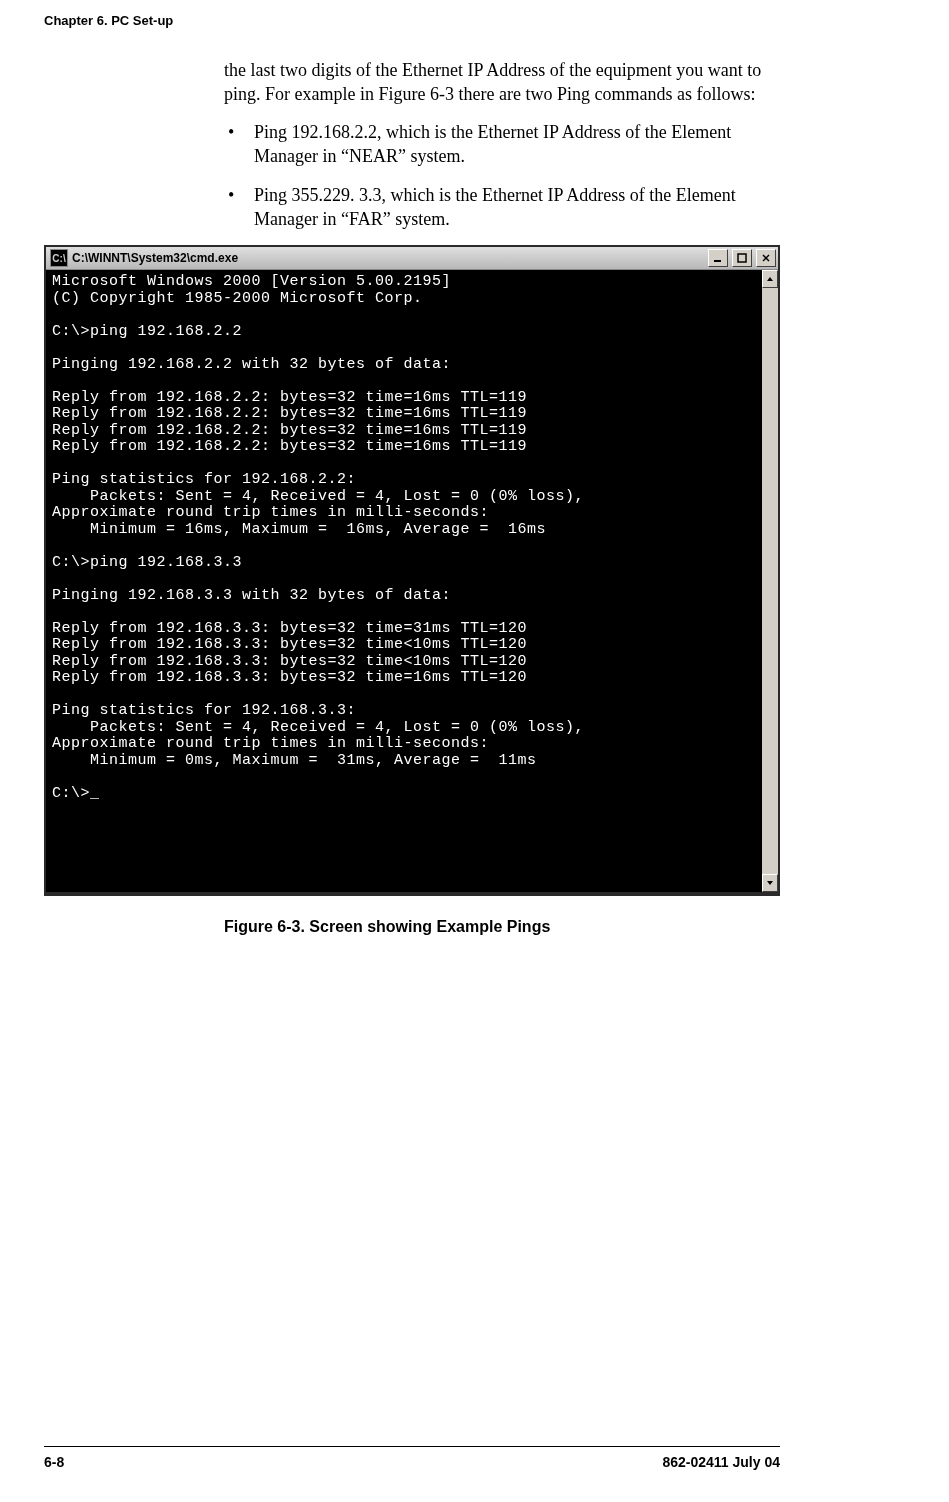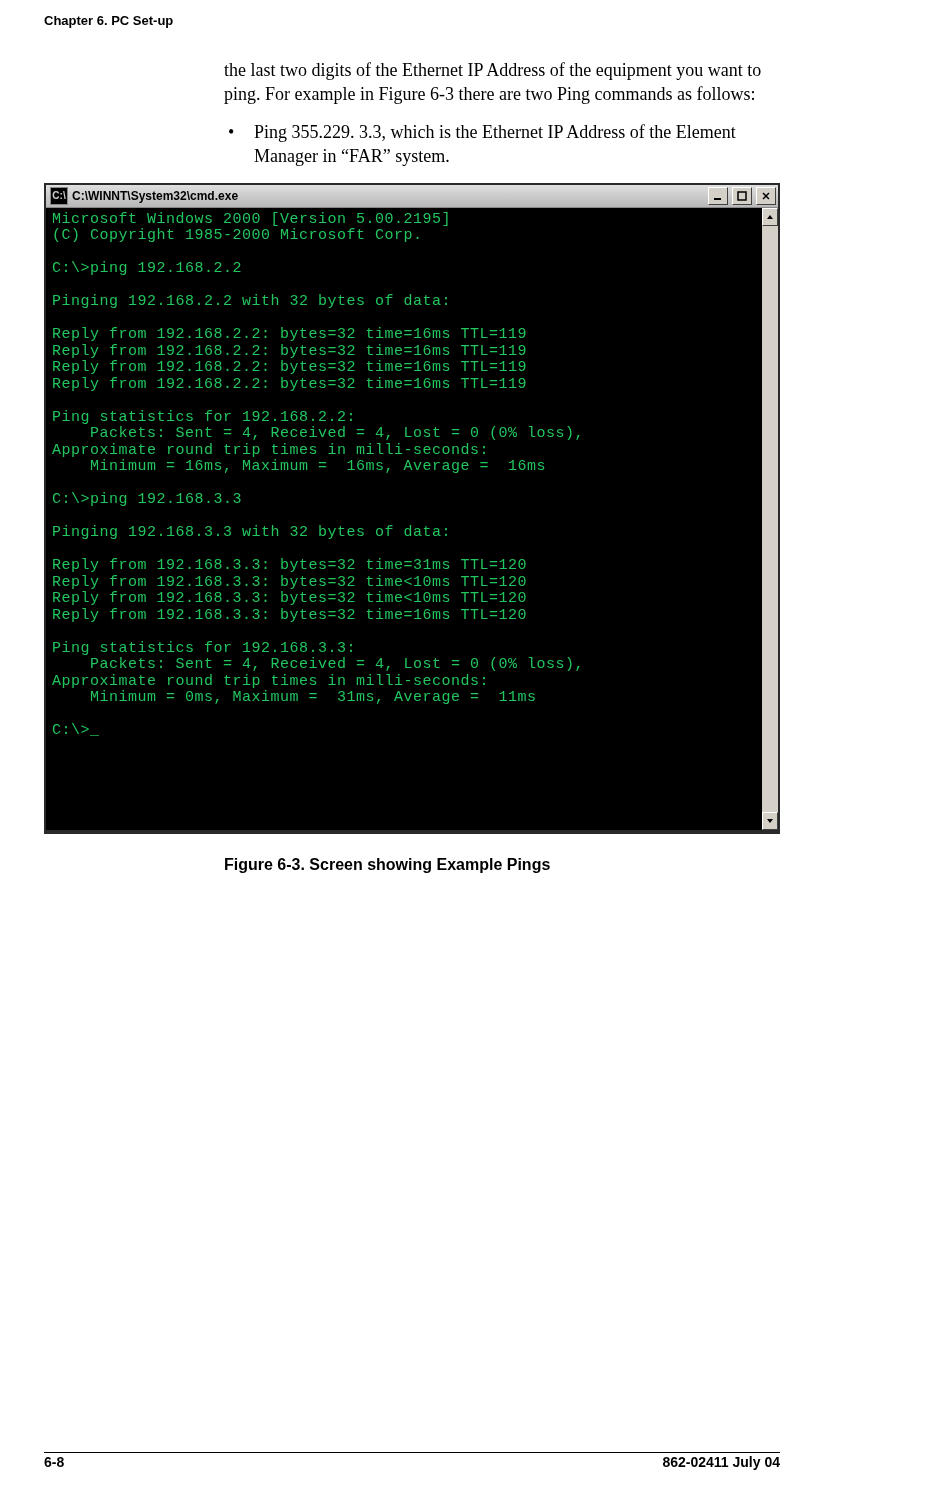--- a/index.html
+++ b/index.html
@@ -99,21 +99,21 @@
   }
   .win-btn svg { display:block; }
   .term-body {
     display: flex;
   }
   .term-pre {
     flex: 1;
     margin: 0;
     padding: 4px 6px 90px 6px;
     background: #000;
-    color: #22c55e;
+    color: #ffffff;
     font-family: "Lucida Console", Consolas, "Courier New", monospace;
     font-size: 15px;
     line-height: 1.10;
     letter-spacing: 0.5px;
     white-space: pre;
   }
   .sbar {
     width: 16px;
     background: #d4d0c8;
     display: flex;
@@ -138,38 +138,39 @@
     font-weight: bold;
     font-size: 16px;
   }
 
   .footer {
     position: absolute;
     left: 44px;
     right: 44px;
     bottom: 30px;
     border-top: 1.5px solid #000;
-    padding-top: 0;
+    padding-top: 6px;
     display: flex;
     justify-content: space-between;
     font-family: Arial, Helvetica, sans-serif;
     font-weight: bold;
     font-size: 14px;
   }
 </style>
 </head>
 <body>
 
 <div class="page">
 
   <div class="running-head">Chapter 6. PC Set-up</div>
 
   <div class="body-col">
     <p class="para">the last two digits of the Ethernet IP Address of the equipment you want to ping. For example in Figure 6-3 there are two Ping commands as follows:</p>
     <ul class="bullets">
+      <li>Ping 192.168.2.2, which is the Ethernet IP Address of the Element Manager in “NEAR” system.</li>
       <li>Ping 355.229. 3.3, which is the Ethernet IP Address of the Element Manager in “FAR” system.</li>
     </ul>
   </div>
 
   <div class="win-wrap">
     <div class="win">
       <div class="titlebar">
         <span class="sys-icon">C:\</span>
         <span class="title-text">C:\WINNT\System32\cmd.exe</span>
         <span class="win-btns">

